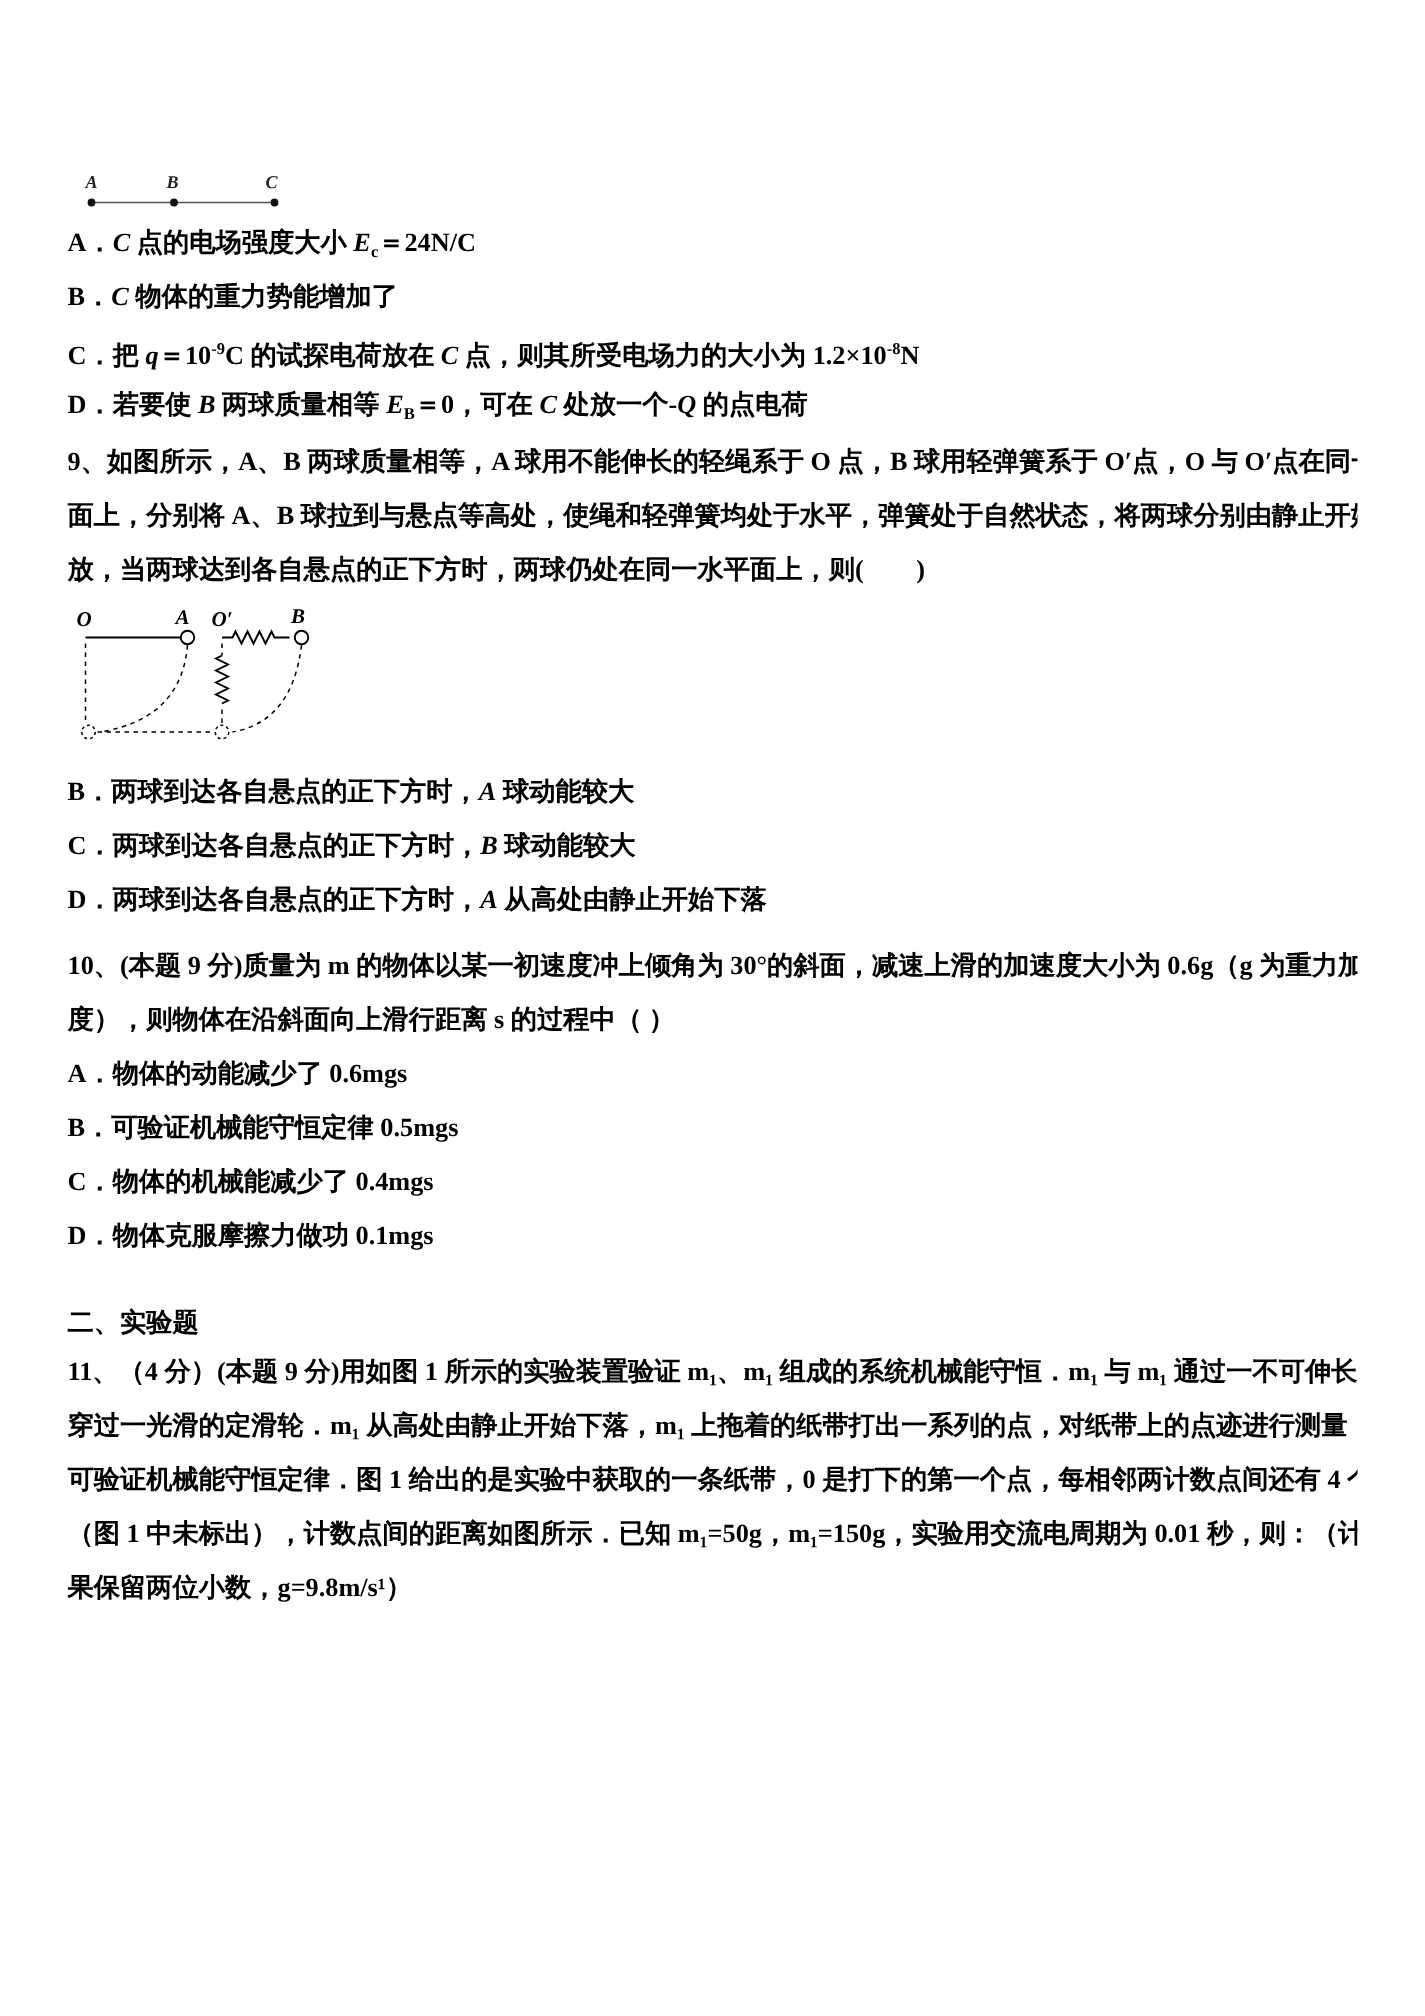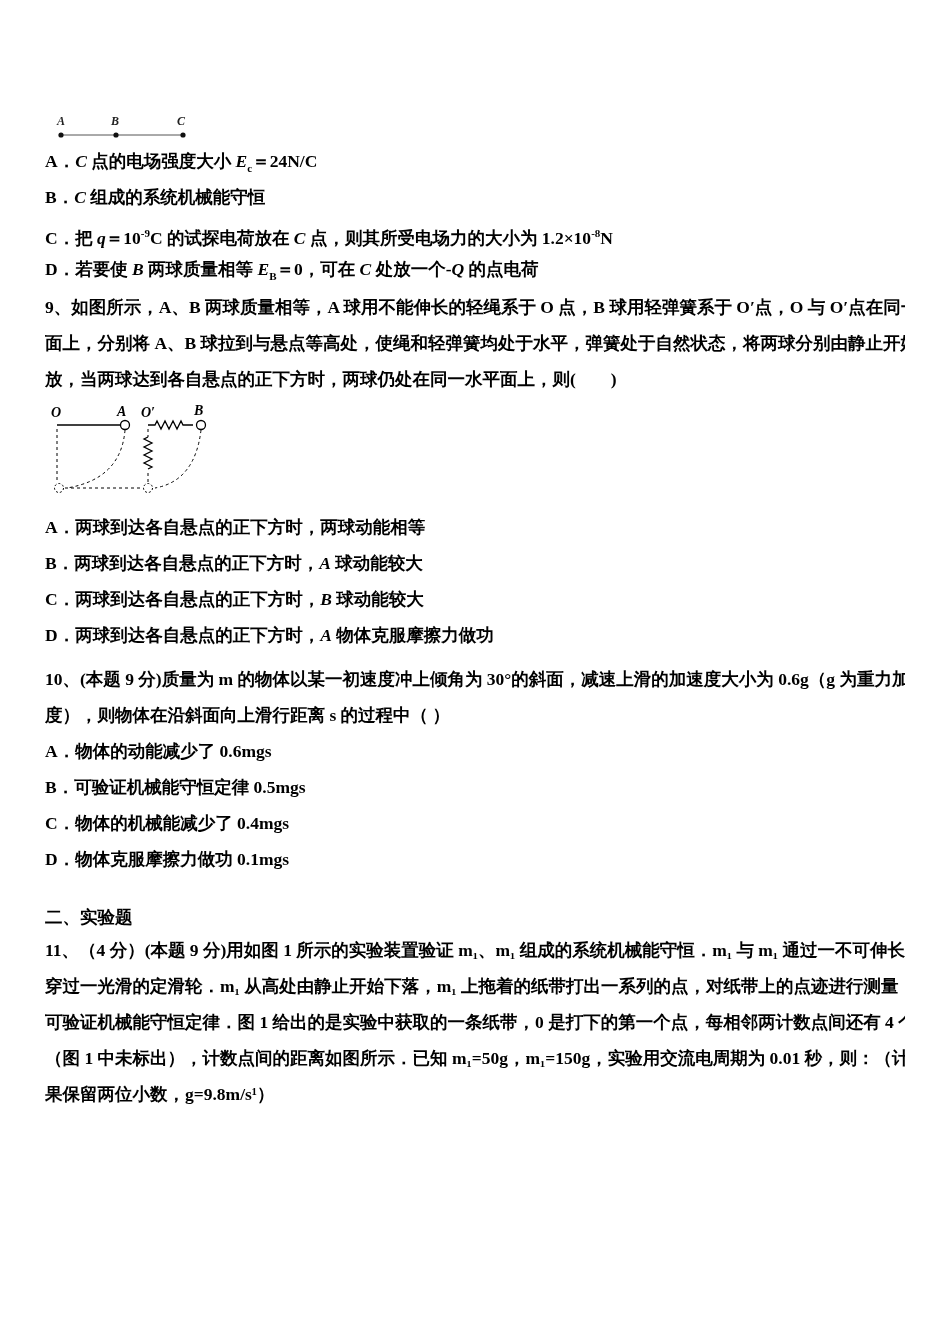--- a/index.html
+++ b/index.html
@@ -43,21 +43,21 @@
     <circle cx="6" cy="22" r="2.6" fill="#111"></circle>
     <circle cx="61" cy="22" r="2.6" fill="#111"></circle>
     <circle cx="128" cy="22" r="2.6" fill="#111"></circle>
     <text x="2" y="12">A</text>
     <text x="56" y="12">B</text>
     <text x="122" y="12">C</text>
   </svg>
 
   <div class="q8-options">
     <div class="line"><span>A．</span><span class="it">C</span><span> 点的电场强度大小 </span><span class="it">E</span><sub>c</sub><span>＝24N/C</span></div>
-    <div class="line"><span>B．</span><span class="it">C</span><span> 组成的系统机械能守恒</span></div>
+    <div class="line"><span>B．</span><span class="it">C</span><span> 物体的重力势能增加了</span></div>
     <div class="line"><span>C．把 </span><span class="it">q</span><span>＝10</span><sup>-9</sup><span>C 的试探电荷放在 </span><span class="it">C</span><span> 点，则其所受电场力的大小为 1.2×10</span><sup>-8</sup><span>N</span></div>
     <div class="line"><span>D．若要使 </span><span class="it">B</span><span> 两球质量相等 </span><span class="it">E</span><sub>B</sub><span>＝0，可在 </span><span class="it">C</span><span> 处放一个-</span><span class="it">Q</span><span> 的点电荷</span></div>
   </div>
 
   <div class="q9-text">
     <div class="line">9、如图所示，A、B 两球质量相等，A 球用不能伸长的轻绳系于 O 点，B 球用轻弹簧系于 O′点，O 与 O′点在同一水平</div>
     <div class="line">面上，分别将 A、B 球拉到与悬点等高处，使绳和轻弹簧均处于水平，弹簧处于自然状态，将两球分别由静止开始释</div>
     <div class="line">放，当两球达到各自悬点的正下方时，两球仍处在同一水平面上，则(　　)</div>
   </div>
 
@@ -77,24 +77,23 @@
     <circle cx="158" cy="22" r="4.5" fill="#fff" stroke="#000" stroke-width="1.3"></circle>
     <text x="151" y="12">B</text>
     <line x1="105" y1="26" x2="105" y2="34" stroke="#000" stroke-width="1" stroke-dasharray="3,3"></line>
     <path d="M105,34 l-4,2 l8,4 l-8,4 l8,4 l-8,4 l8,4 l-8,4 l8,4 l-4,2" fill="none" stroke="#000" stroke-width="1.3"></path>
     <line x1="105" y1="70" x2="105" y2="79" stroke="#000" stroke-width="1" stroke-dasharray="3,3"></line>
     <circle cx="105" cy="85" r="4.5" fill="none" stroke="#000" stroke-width="1" stroke-dasharray="2,2"></circle>
     <path d="M158,27 Q152,78 112,85" fill="none" stroke="#000" stroke-width="1" stroke-dasharray="3,3"></path>
   </svg>
 
   <div class="q9-options">
-    <div class="line"><span>A．两球到达各自悬点的正下方时，两球动能相等</span></div>
     <div class="line"><span>B．两球到达各自悬点的正下方时，</span><span class="it">A</span><span> 球动能较大</span></div>
     <div class="line"><span>C．两球到达各自悬点的正下方时，</span><span class="it">B</span><span> 球动能较大</span></div>
-    <div class="line"><span>D．两球到达各自悬点的正下方时，</span><span class="it">A</span><span> 物体克服摩擦力做功</span></div>
+    <div class="line"><span>D．两球到达各自悬点的正下方时，</span><span class="it">A</span><span> 从高处由静止开始下落</span></div>
   </div>
 
   <div class="q10-text">
     <div class="line">10、(本题 9 分)质量为 m 的物体以某一初速度冲上倾角为 30°的斜面，减速上滑的加速度大小为 0.6g（g 为重力加速</div>
     <div class="line">度），则物体在沿斜面向上滑行距离 s 的过程中（ ）</div>
   </div>
 
   <div class="q10-options">
     <div class="line">A．物体的动能减少了 0.6mgs</div>
     <div class="line">B．可验证机械能守恒定律 0.5mgs</div>

